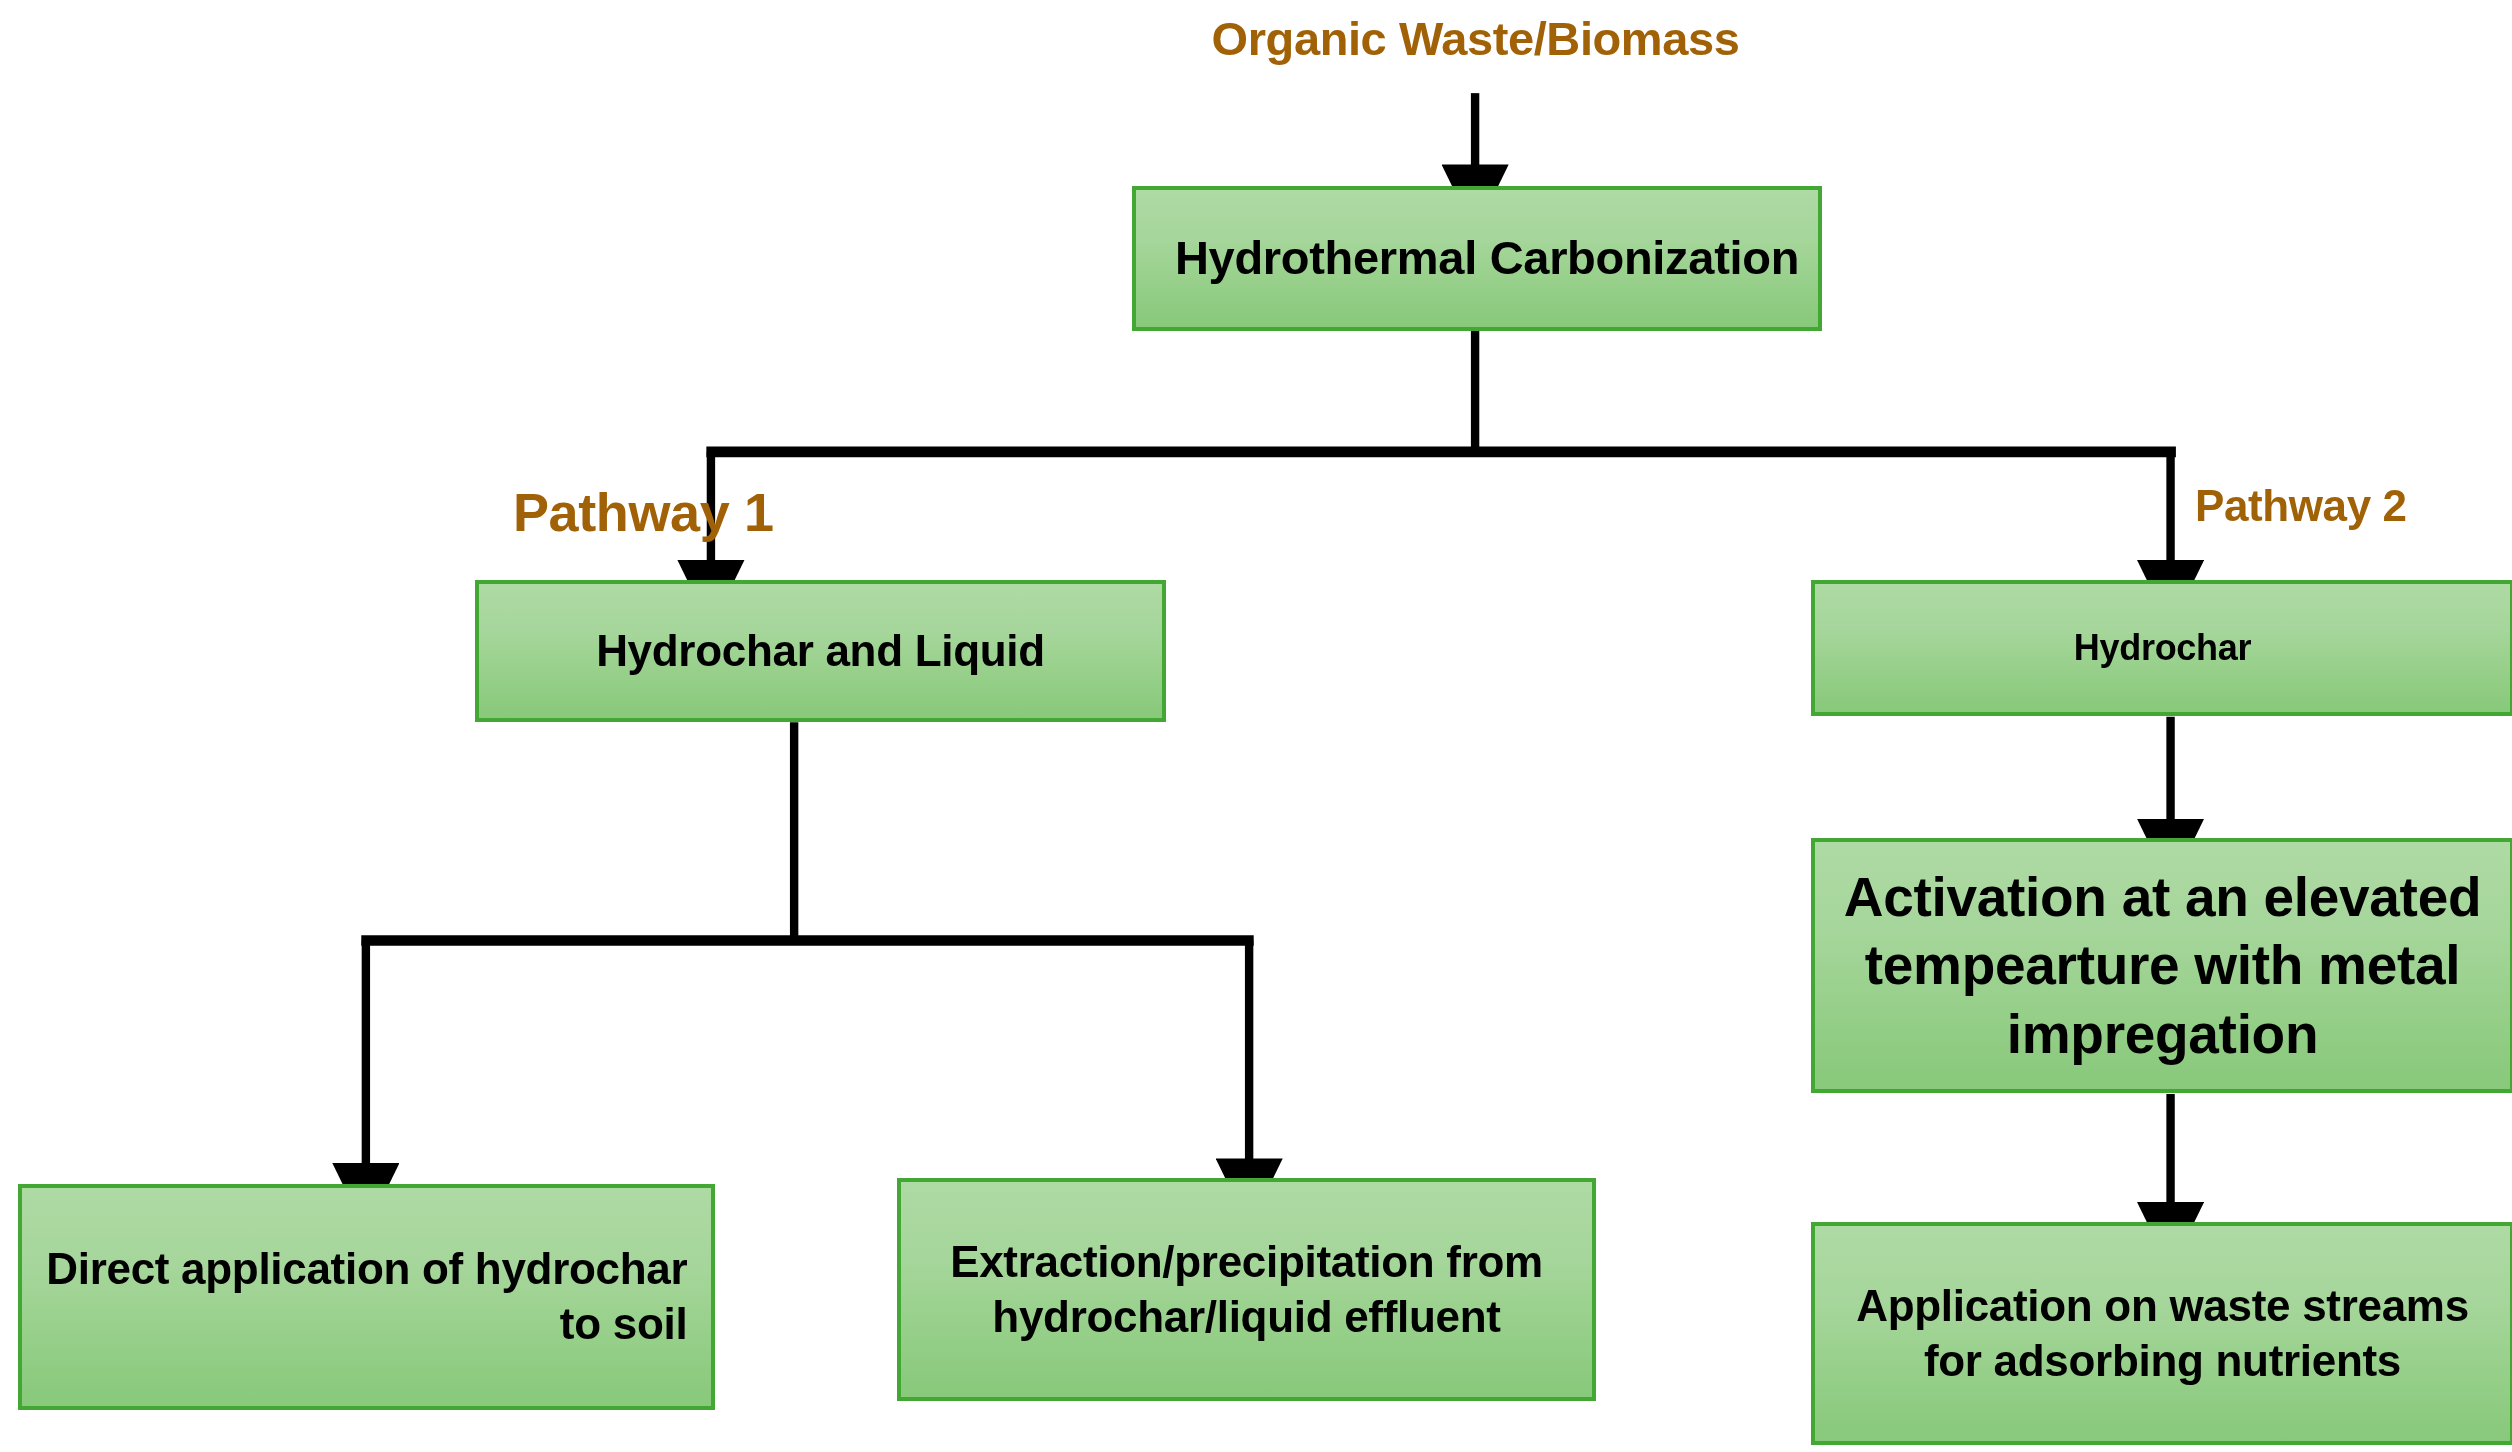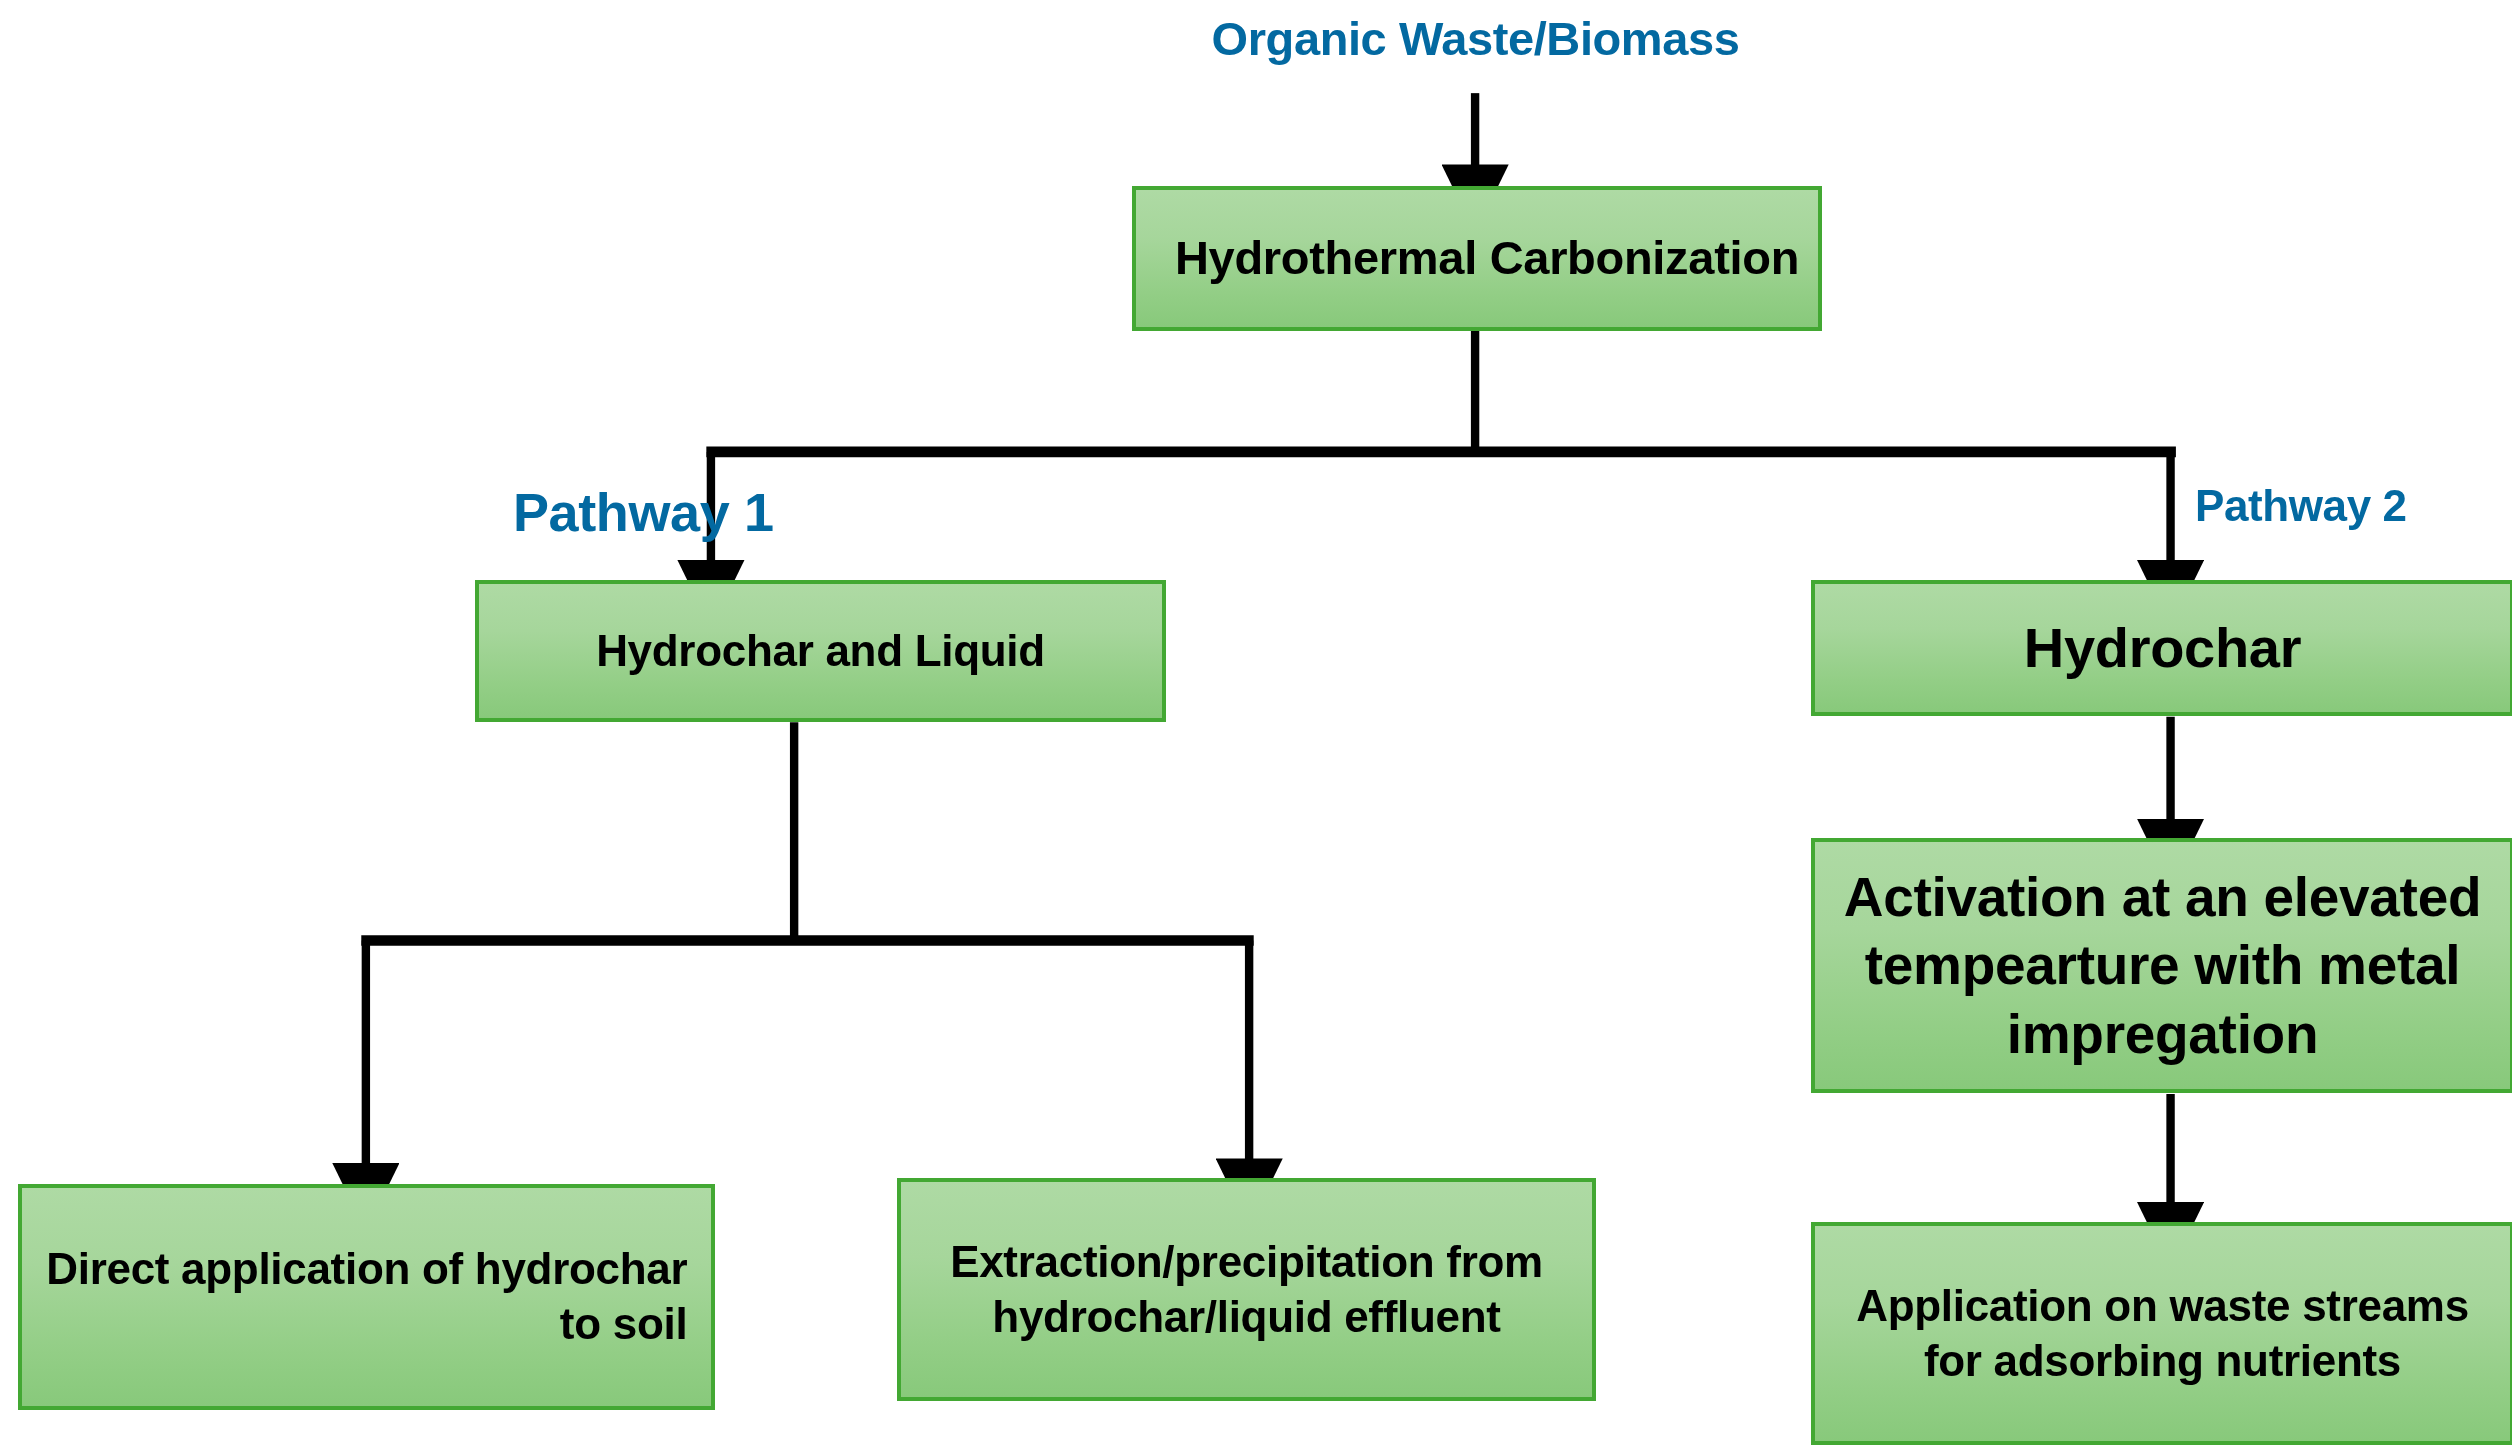--- a/index.html
+++ b/index.html
@@ -42,38 +42,38 @@
     color: #000000;
     line-height: 1.24;
     letter-spacing: -0.3px;
     padding: 0 12.2px;
     white-space: pre-line;
   }
   
   .freetext {
     position: absolute;
     font-weight: bold;
-    color: #0369a1;
+    color: #a16207;
     white-space: nowrap;
     letter-spacing: -0.4px;
   }
 
   
   #title-text      { left: 1191px; top: 10.7px;  width: 569px; text-align: center; font-size: 47px; }
   #pathway1-text   { left: 513px;  top: 481px; font-size: 54px; text-align: right; }
   #pathway2-text   { left: 2195px; top: 481px; font-size: 44px; }
 
   #node-htc        { left: 1132px; top: 186px;  width: 690px;  height: 145px; padding-left: 20px; }
   #node-htc .node-label        { font-size: 47px; }
 
   #node-hydrochar-liquid { left: 447px; top: 580px; width: 691px; height: 142px; margin-left: 28px; }
   #node-hydrochar-liquid .node-label { font-size: 44px; }
 
   #node-hydrochar  { left: 1811px; top: 580px;  width: 703px;  height: 136px; }
-  #node-hydrochar .node-label  { font-size: 56px; }
+  #node-hydrochar .node-label  { font-size: 36px; }
 
   #node-direct-application { left: 18.3px; top: 1184px; width: 697px; height: 226px; }
   #node-direct-application .node-label { font-size: 44px; text-align: right; }
 
   #node-extraction { left: 897px; top: 1178px; width: 699px; height: 223px; }
   #node-extraction .node-label { font-size: 44px; }
 
   #node-activation { left: 1811px; top: 838px; width: 703px; height: 255px; }
   #node-activation .node-label { font-size: 55px; }
 

